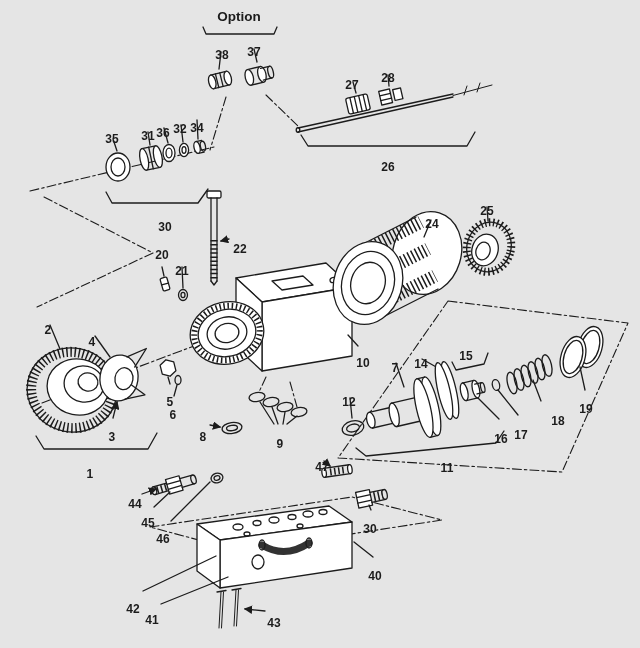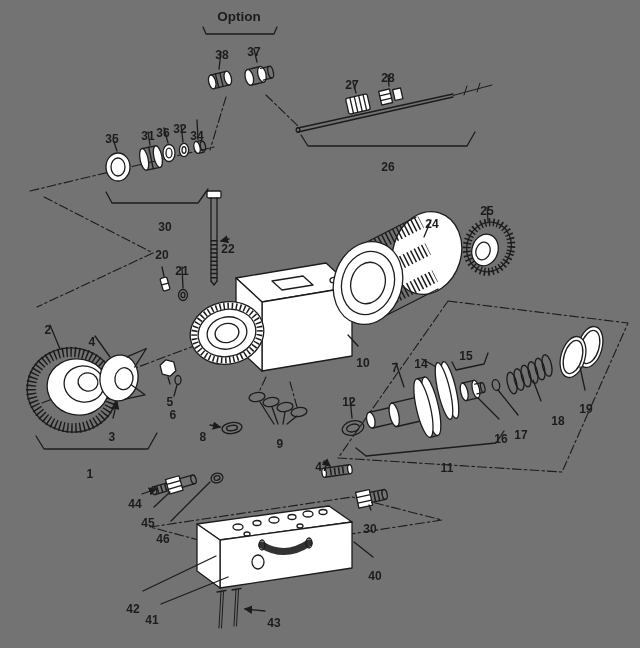--- a/index.html
+++ b/index.html
@@ -19,21 +19,21 @@
   .ln { stroke:var(--ink,#1c1c1c); fill:none; stroke-width:1.3; stroke-linecap:round; stroke-linejoin:round; }
   .thin { stroke-width:1; }
   .dash { stroke-dasharray:9 3 2.5 3; stroke-width:1.1; }
   .tex { stroke:var(--ink,#1c1c1c); stroke-dasharray:1.5 2.6; fill:none; stroke-linecap:butt; }
   .wfill { fill:#fff; }
   .hose { stroke:var(--ink,#1c1c1c); stroke-width:7; fill:none; opacity:.9; }
 </style>
 </head>
 <body>
 
-<div id="stage" style="background: #737373; padding-left: 12px;">
+<div id="stage" style="background: #e5e5e5; padding-left: 12px;">
 
   <svg width="640" height="648" viewBox="0 0 640 648">
     <defs>
       <marker id="arr" viewBox="0 0 10 10" refX="8.5" refY="5" markerWidth="6.5" markerHeight="6.5" orient="auto-start-reverse">
         <path d="M0,0 L10,5 L0,10 Z" fill="#1c1c1c"></path>
       </marker>
     </defs>
 
     <g class="ln dash">
       <path d="M30,191 L214,147"></path>
@@ -341,30 +341,30 @@
       <div class="part-label" style="left: 349px; top: 390px;">12</div>
       <div class="part-label" style="left: 395px; top: 356px;">7</div>
       <div class="part-label" style="left: 421px; top: 352px;">14</div>
       <div class="part-label" style="left: 466px; top: 344px;">15</div>
       <div class="part-label" style="left: 501px; top: 427px;">16</div>
       <div class="part-label" style="left: 521px; top: 423px;">17</div>
       <div class="part-label" style="left: 558px; top: 409px;">18</div>
       <div class="part-label" style="left: 586px; top: 397px;">19</div>
       <div class="part-label" style="left: 162px; top: 243px;">20</div>
       <div class="part-label" style="left: 182px; top: 259px;">21</div>
-      <div class="part-label" style="left: 228px; top: 237px;">22</div>
+      <div class="part-label" style="left: 240px; top: 237px;">22</div>
       <div class="part-label" style="left: 432px; top: 212px;">24</div>
       <div class="part-label" style="left: 487px; top: 199px;">25</div>
       <div class="part-label" style="left: 388px; top: 155px;">26</div>
       <div class="part-label" style="left: 352px; top: 73px;">27</div>
       <div class="part-label" style="left: 388px; top: 66px;">28</div>
       <div class="part-label" style="left: 165px; top: 215px;">30</div>
       <div class="part-label" style="left: 148px; top: 124px;">31</div>
       <div class="part-label" style="left: 180px; top: 117px;">32</div>
-      <div class="part-label" style="left: 197px; top: 124px;">34</div>
+      <div class="part-label" style="left: 197px; top: 116px;">34</div>
       <div class="part-label" style="left: 112px; top: 127px; text-align: center;">35</div>
       <div class="part-label" style="left: 163px; top: 121px;">36</div>
       <div class="part-label" style="left: 254px; top: 40px;">37</div>
       <div class="part-label" style="left: 222px; top: 43px;">38</div>
       <div class="part-label" style="left: 375px; top: 564px;">40</div>
       <div class="part-label" style="left: 152px; top: 608px;">41</div>
       <div class="part-label" style="left: 133px; top: 597px;">42</div>
       <div class="part-label" style="left: 274px; top: 611px;">43</div>
       <div class="part-label" style="left: 135px; top: 492px;">44</div>
       <div class="part-label" style="left: 148px; top: 511px;">45</div>

